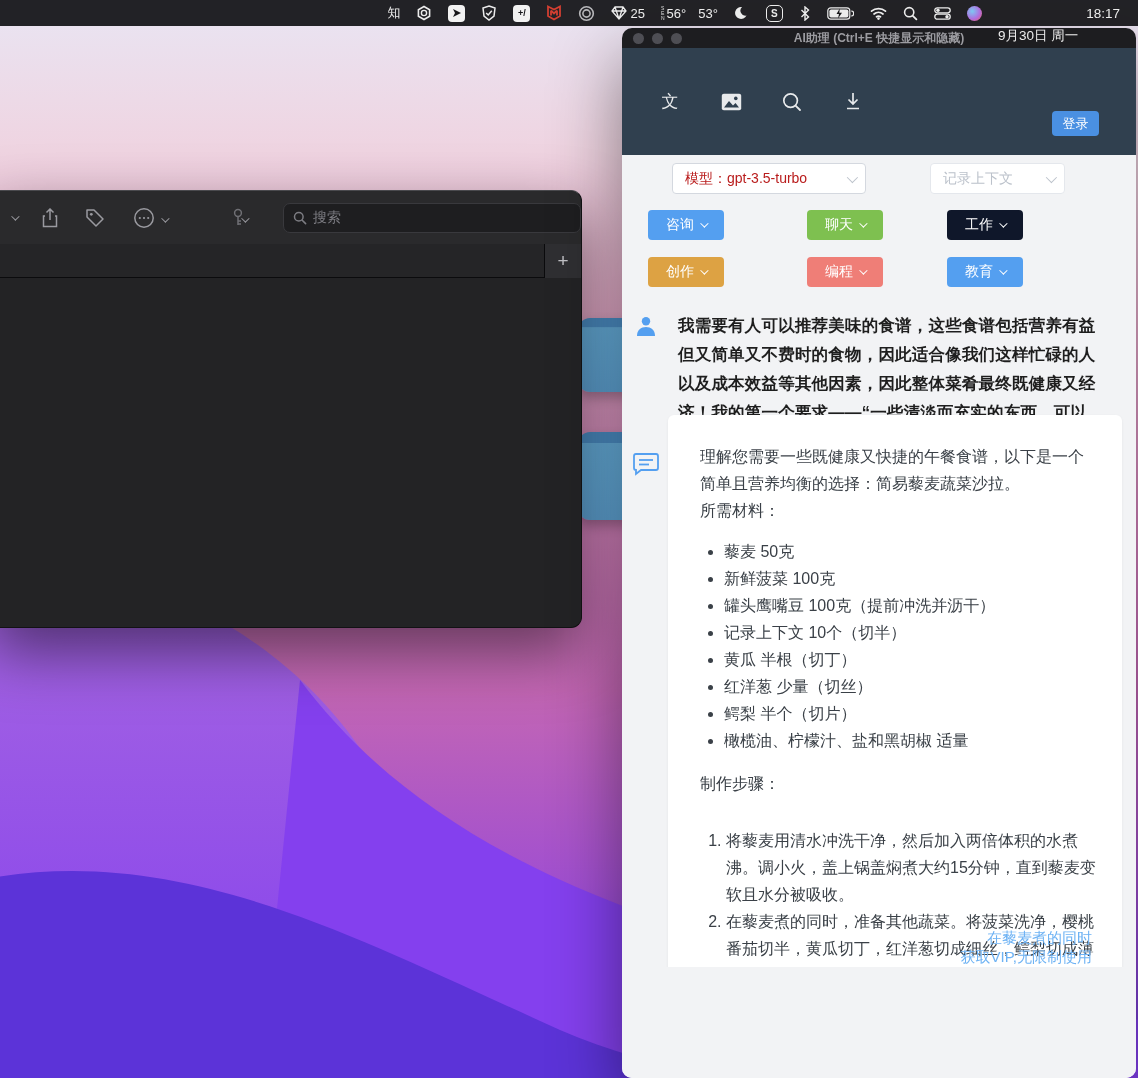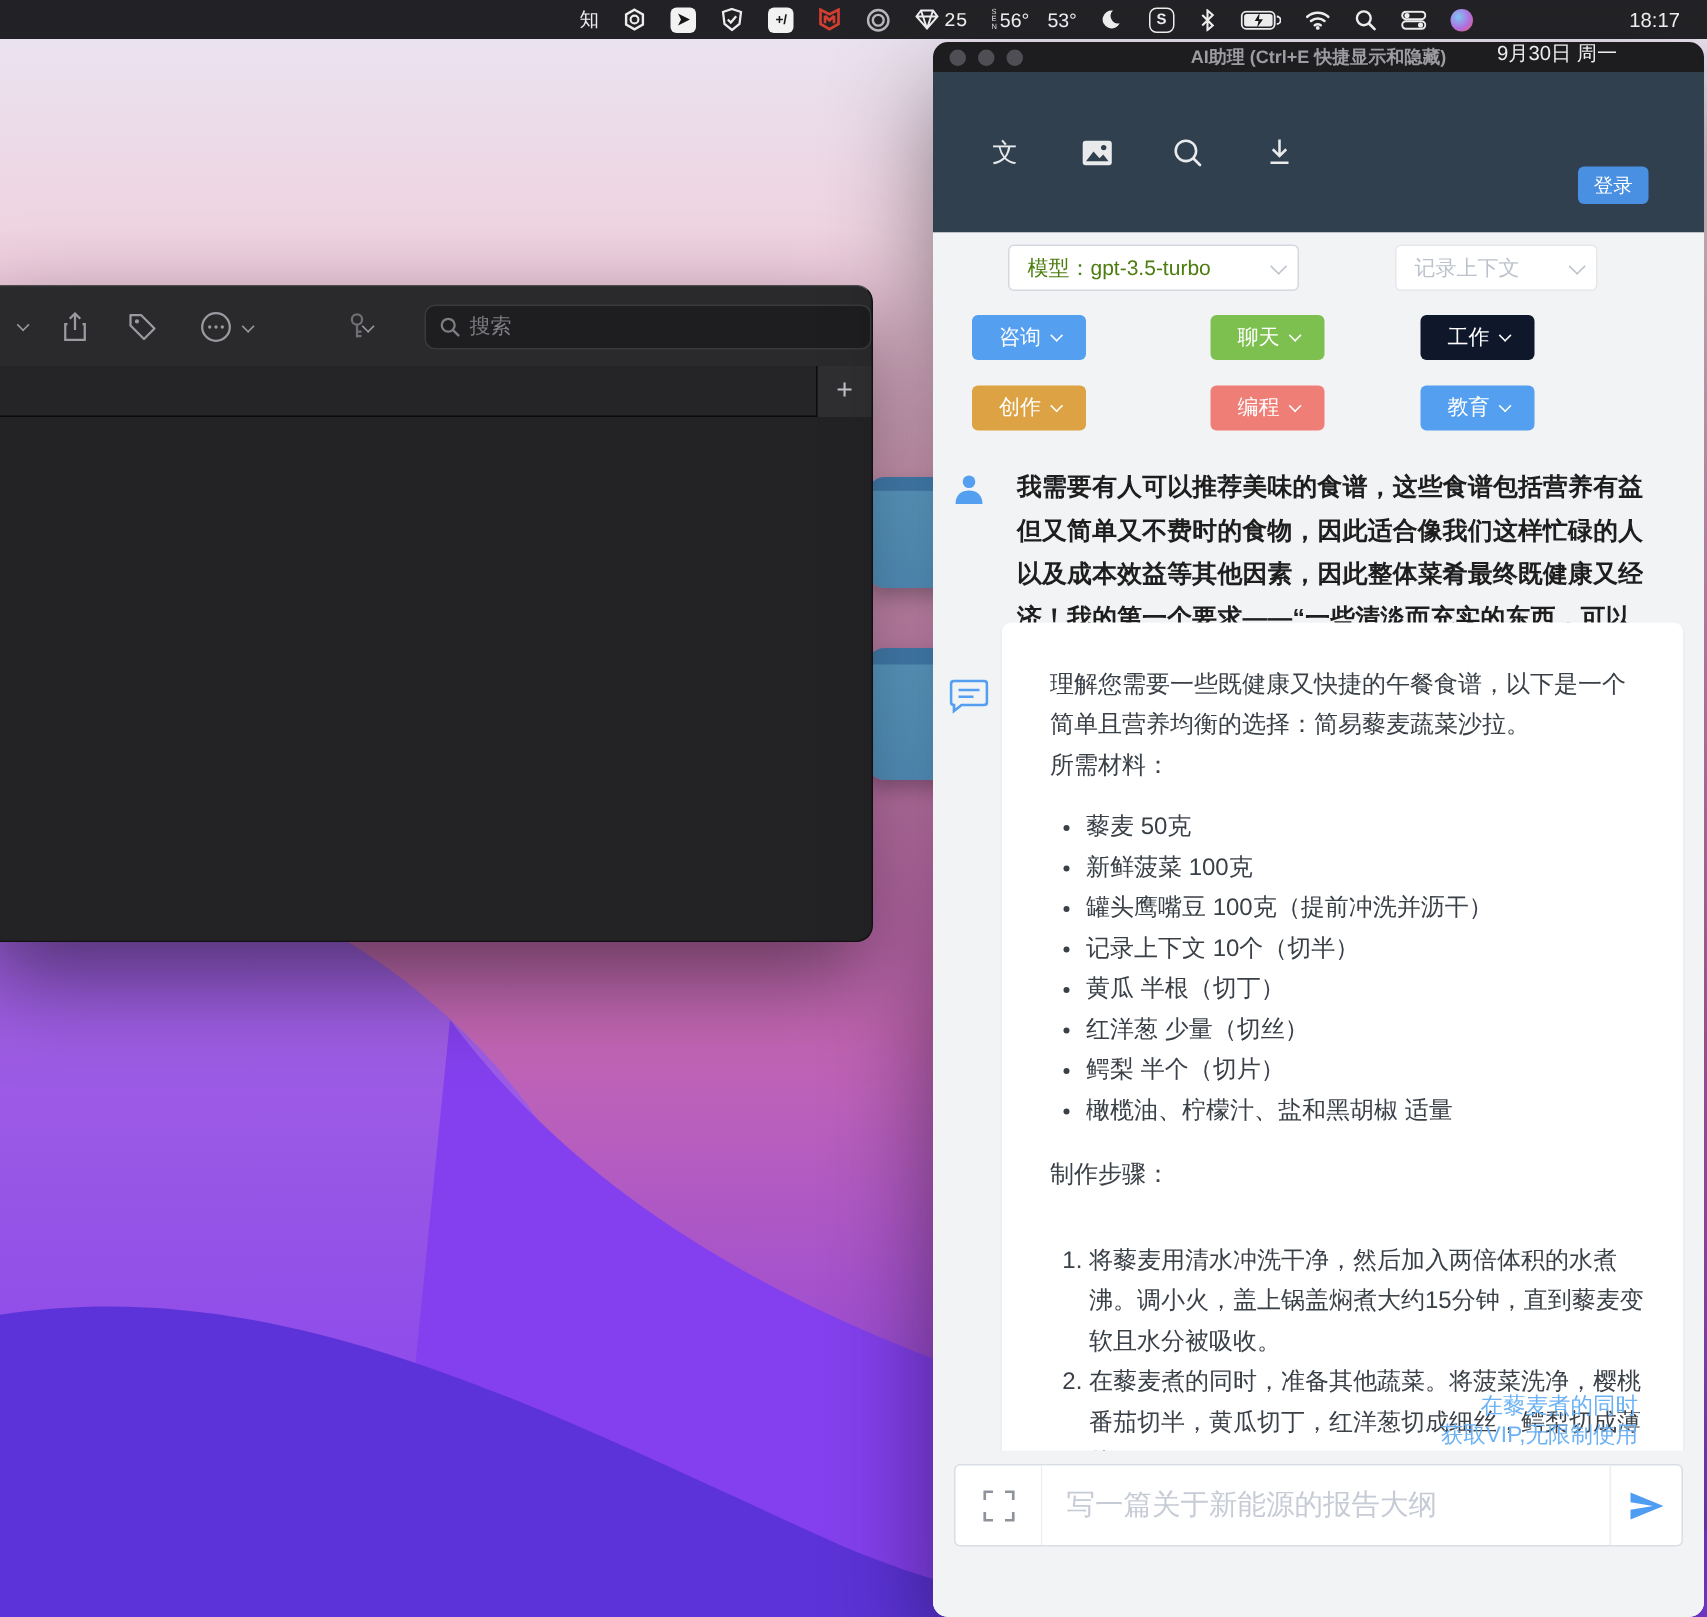--- a/index.html
+++ b/index.html
@@ -53,21 +53,21 @@
   #ai-header { height:107px; background:#30404f; flex:0 0 auto; position:relative;
     display:flex; align-items:center; padding-left:36px; gap:37px; }
   .hd-icn { color:#e8eaec; display:flex; align-items:center; justify-content:center; width:24px; }
   .hd-text { font-size:17px; color:#e8eaec; }
   #login-btn { position:absolute; right:37px; top:63px; width:47px; height:25px; background:#4a90e2;
     border-radius:4px; color:#fff; font-size:13px; display:flex; align-items:center; justify-content:center; }
   #ai-body { flex:1; background:#f2f3f5; position:relative; overflow:hidden; }
 
   .select-box { position:absolute; height:31px; background:#fff; border-radius:4px;
     display:flex; align-items:center; justify-content:space-between; padding:0 10px 0 12px; font-size:14px; }
-  #model-select { left:50px; top:8px; width:194px; border:1px solid #d4d8df; color:#4d7c0f; }
+  #model-select { left:50px; top:8px; width:194px; border:1px solid #d4d8df; color:#b91c1c; }
   #context-select { left:308px; top:8px; width:135px; border:1px solid #e4e7ec; color:#bcc2cb; }
 
   .chev { width:8px; height:8px; border-right:1.6px solid currentColor; border-bottom:1.6px solid currentColor;
     transform:rotate(45deg) translateY(-2px); display:inline-block; }
   .chev-sm { width:6px; height:6px; border-width:1.4px; }
   .select-box .chev { color:#bcc2cb; }
 
   .cat-btn { position:absolute; width:76px; height:30px; border-radius:4px; color:#fff; font-size:14px;
     display:flex; align-items:center; justify-content:center; gap:6px; }
 
@@ -170,21 +170,21 @@
       <svg width="16" height="16" viewBox="0 0 16 16">
           <path d="M2,1.5 L8,4.5 L14,1.5 L14,11 L8,14.5 L2,11 Z M5,5.5 L5,10.5 M11,5.5 L11,10.5 M5,5.5 L8,8.5 L11,5.5" fill="none" stroke="#d23f31" stroke-width="1.8"></path>
         </svg>
     </div>
     <div class="mb-item">
       <svg width="17" height="17" viewBox="0 0 17 17">
           <circle cx="8.5" cy="8.5" r="6.8" fill="none" stroke="#b7b7ba" stroke-width="1.6"></circle>
           <circle cx="8.5" cy="8.5" r="3.6" fill="none" stroke="#b7b7ba" stroke-width="1.6"></circle>
         </svg>
     </div>
-    <div class="mb-item" style="gap:3px;font-family:Liberation Mono, monospace;">
+    <div class="mb-item" style="gap:3px;">
       <svg width="16" height="16" viewBox="0 0 16 16">
           <path d="M4,2 L12,2 L15,6 L8,14 L1,6 Z M1,6 L15,6 M8,14 L4,2 M8,14 L12,2" fill="none" stroke="#ececec" stroke-width="1.3"></path>
         </svg>
       <span>25</span>
     </div>
     <div class="mb-item" style="padding-right:4px;">
       <span class="mb-sen">
           <span>S</span>
           <span>E</span>
           <span>N</span>
@@ -399,31 +399,18 @@
           <li>在藜麦煮的同时，准备其他蔬菜。将菠菜洗净，樱桃番茄切半，黄瓜切丁，红洋葱切成细丝，鳄梨切成薄片。</li>
         </ol>
       </div>
 
       <div id="vip-links">
         <div>在藜麦煮的同时</div>
         <div>获取VIP,无限制使用</div>
       </div>
 
       <div id="bottom-bar">
-        <div id="input-row">
-          <div id="expand-cell">
-            <svg width="22" height="22" viewBox="0 0 22 22">
-                <path d="M1.5,7 L1.5,1.5 L7,1.5 M15,1.5 L20.5,1.5 L20.5,7 M20.5,15 L20.5,20.5 L15,20.5 M7,20.5 L1.5,20.5 L1.5,15" fill="none" stroke="#8f949c" stroke-width="1.8"></path>
-              </svg>
-          </div>
-          <input id="prompt-input" value="" placeholder="写一篇关于新能源的报告大纲" style="">
-          <div id="send-cell">
-            <svg width="24" height="22" viewBox="0 0 24 22">
-                <path d="M1,20 L23,11 L1,2 L1,8.5 L16,11 L1,13.5 Z" fill="#4f9df3"></path>
-              </svg>
-          </div>
-        </div>
       </div>
 
     </div>
   </div>
 
 </div>
 
 </body></html>

